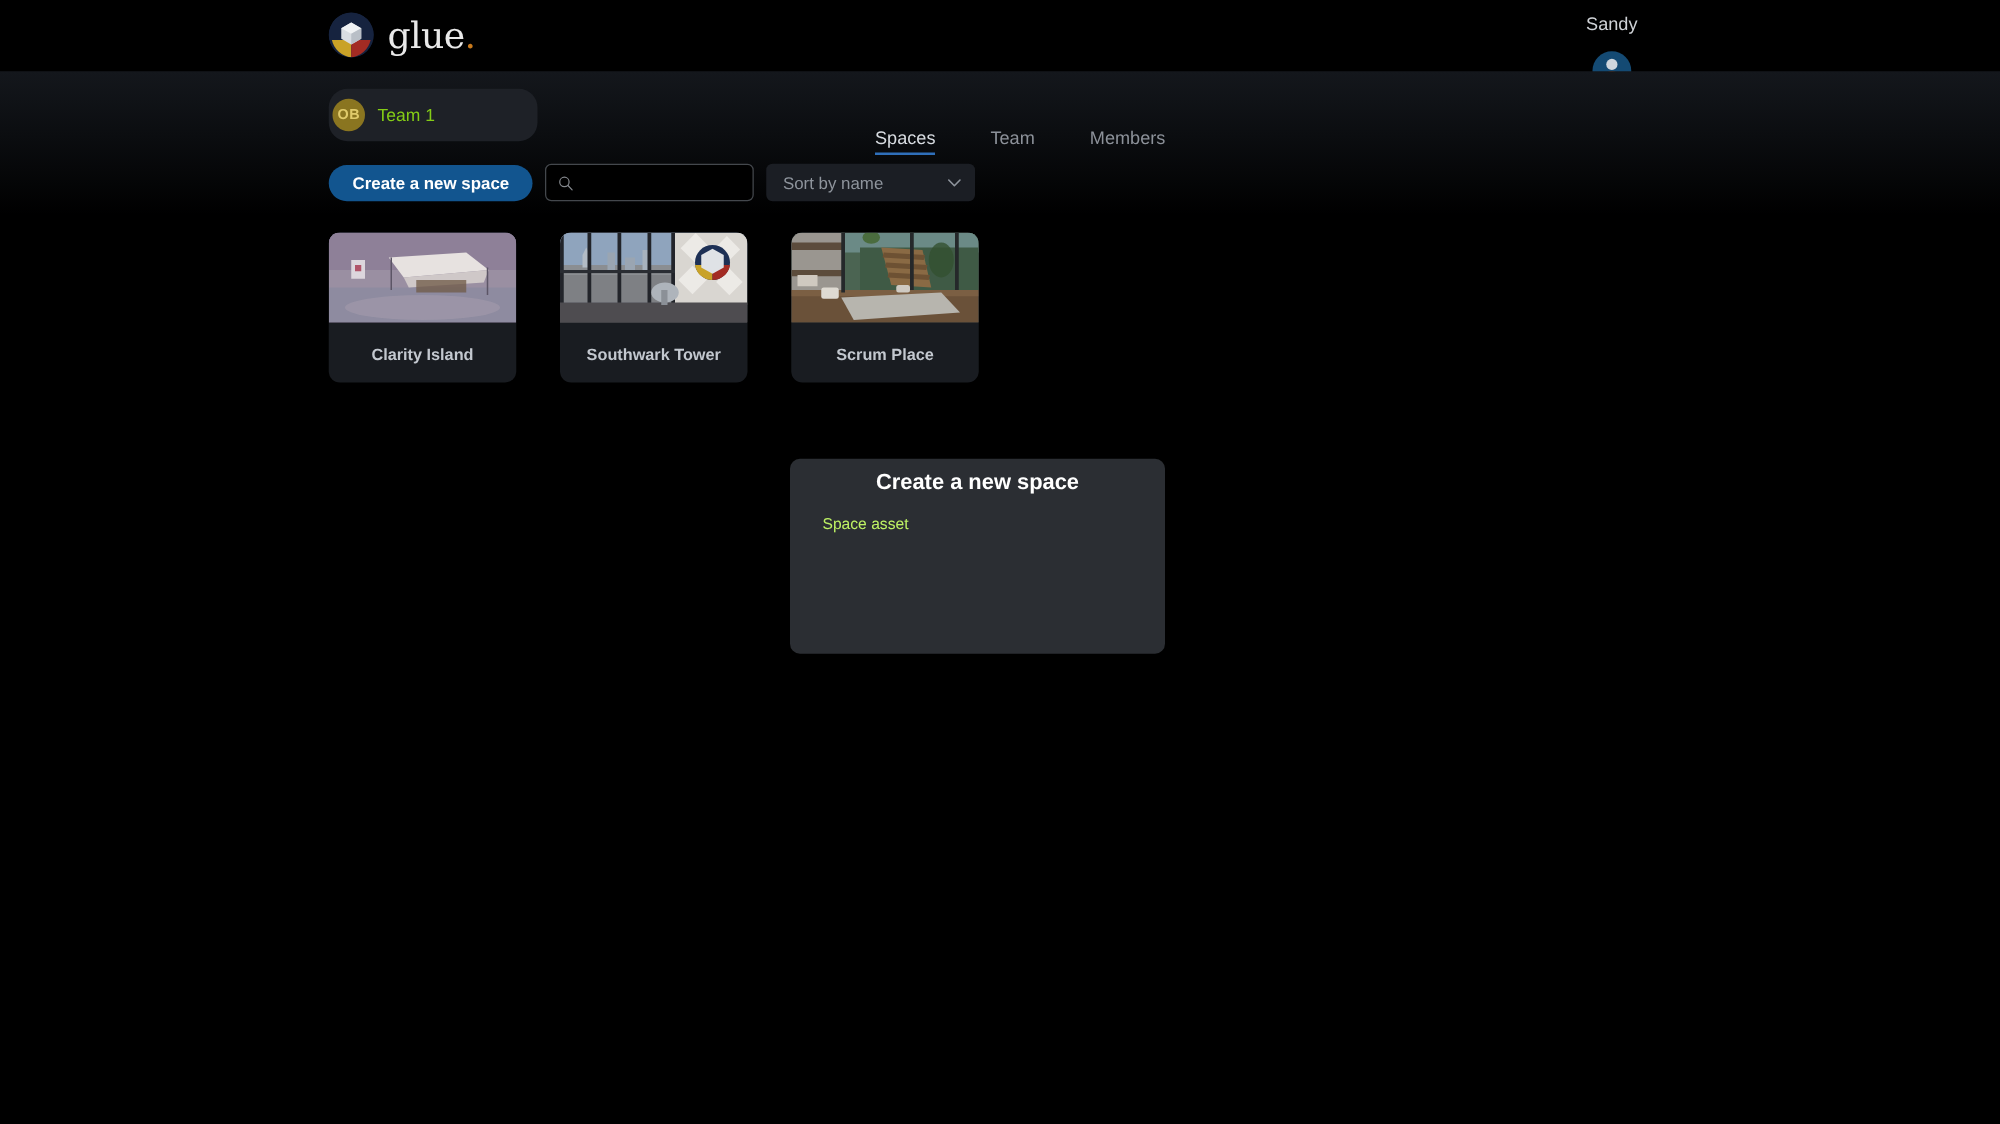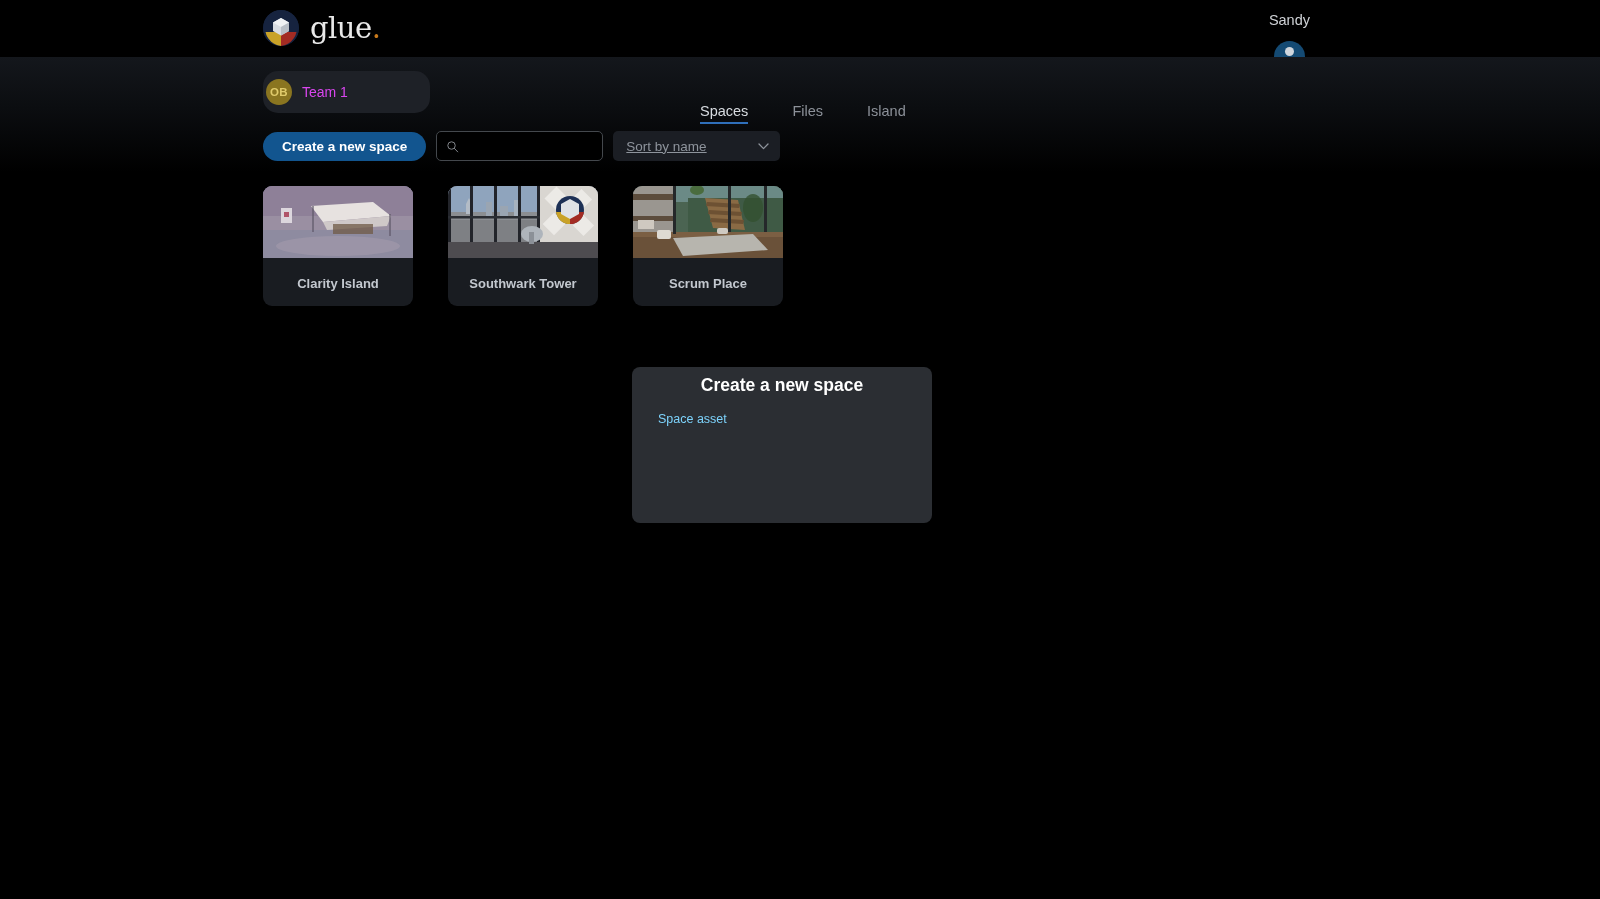--- a/index.html
+++ b/index.html
@@ -39,21 +39,21 @@
     position: absolute; left: 263px; top: 71px;
     width: 167px; height: 42px; border-radius: 15px;
     background: #1e2127; display: flex; align-items: center; padding-left: 3px; gap: 10px;
   }
   .team-badge {
     width: 26px; height: 26px; border-radius: 50%;
     background: #8a7520;
     display: flex; align-items: center; justify-content: center;
     font-size: 11.5px; font-weight: 700; color: #e0cb6b; letter-spacing: .3px;
   }
-  .team-name { font-size: 14px; color: #d946ef; }
+  .team-name { font-size: 14px; color: #84cc16; }
 
   .tabs { position: absolute; top: 76px; left: 700px; display: flex; gap: 44px; }
   .tab { font-size: 14.5px; color: #8c9199; padding-bottom: 5px; position: relative; margin-top: 27px; }
   .tab.active { color: #d8dce1; }
   .tab.active::after {
     content: ""; position: absolute; left: 0; right: 0; bottom: 0; height: 2px; background: #2f6fba;
   }
 
   
   .toolbar { position: absolute; top: 131px; left: 263px; display: flex; align-items: center; gap: 10px; }
@@ -71,40 +71,40 @@
   .search-input {
     border: none; background: transparent; outline: none;
     color: #d0d4d9; font-size: 13px; width: 130px; margin-left: 5px;
     font-family: "Liberation Sans", sans-serif;
   }
   .sort-wrap {
     width: 167px; height: 30px; border-radius: 5px; background: #1b1e24;
     display: flex; align-items: center; justify-content: space-between;
     padding: 0 11px 0 13px; cursor: pointer;
   }
-  .sort-label { font-size: 13.5px; color: #8e949c; text-decoration: underline; }
+  .sort-label { font-size: 13.5px; color: #8e949c; }
 
   
   .cards { position: absolute; top: 186px; left: 263px; display: flex; gap: 35px; }
   .card { width: 150px; height: 120px; border-radius: 9px; background: #191c21; overflow: hidden; cursor: pointer; }
   .card-thumb { width: 150px; height: 72px; position: relative; overflow: hidden; }
   .card-title { text-align: center; font-size: 13px; font-weight: 700; color: #c3c8cf; margin-top: 18px; }
 
   
   .thumb-clarity { background: linear-gradient(to bottom, #6f6a87 0%, #8b7b94 26%, #9c8a9b 46%, #8a7f92 70%, #7d7689 100%); }
   .thumb-scrum { background: linear-gradient(to bottom, #4d5a52 0%, #3f4a46 40%, #4a4038 70%, #5a4a3a 100%); }
   .thumb-south { background: linear-gradient(to bottom, #8fa4bd 0%, #7e8ca2 35%, #6d6f77 65%, #5d5c60 100%); }
 
   
   .modal {
     position: absolute; left: 632px; top: 367px; width: 300px; height: 156px;
     background: #2b2e33; border-radius: 8px;
   }
   .modal-title { text-align: center; font-size: 17.5px; font-weight: 700; color: #ffffff; margin-top: 8px; }
-  .modal-field-label { font-size: 12.5px; color: #7dd3fc; margin: 16px 0 0 26px; }
+  .modal-field-label { font-size: 12.5px; color: #bef264; margin: 16px 0 0 26px; }
   .modal-select {
     margin: 7px auto 0; width: 248px; height: 28px; border-radius: 4px; background: #4b5058;
     display: flex; align-items: center; justify-content: space-between; padding: 0 10px 0 11px; cursor: pointer;
   }
   .modal-select-label { font-size: 13.5px; color: #ffffff; font-weight: 400; }
   .modal-actions { display: flex; justify-content: center; gap: 12px; margin-top: 23px; }
   .btn-cancel {
     height: 27px; padding: 0 20px; border-radius: 14px; background: #4b4f55; border: none;
     color: #ffffff; font-size: 13px; font-weight: 700; cursor: pointer;
     font-family: "Liberation Sans", sans-serif;
@@ -152,22 +152,22 @@
 
   <div class="navband"></div>
 
   <div class="team-pill">
     <div class="team-badge">OB</div>
     <span class="team-name">Team 1</span>
   </div>
 
   <div class="tabs">
     <div class="tab active">Spaces</div>
-    <div class="tab">Files</div>
-    <div class="tab">Island</div>
+    <div class="tab">Team</div>
+    <div class="tab">Members</div>
   </div>
 
   <div class="toolbar">
     <button class="btn-create-space">Create a new space</button>
 
     <div class="search-wrap">
       <span class="search-ico">
         <svg width="13" height="13" viewBox="0 0 16 16">
           <circle cx="6.8" cy="6.8" r="4.6" fill="none" stroke="#b9bec5" stroke-width="1.2"></circle>
           <line x1="10.3" y1="10.3" x2="14.4" y2="14.6" stroke="#b9bec5" stroke-width="1.2" stroke-linecap="round"></line>

